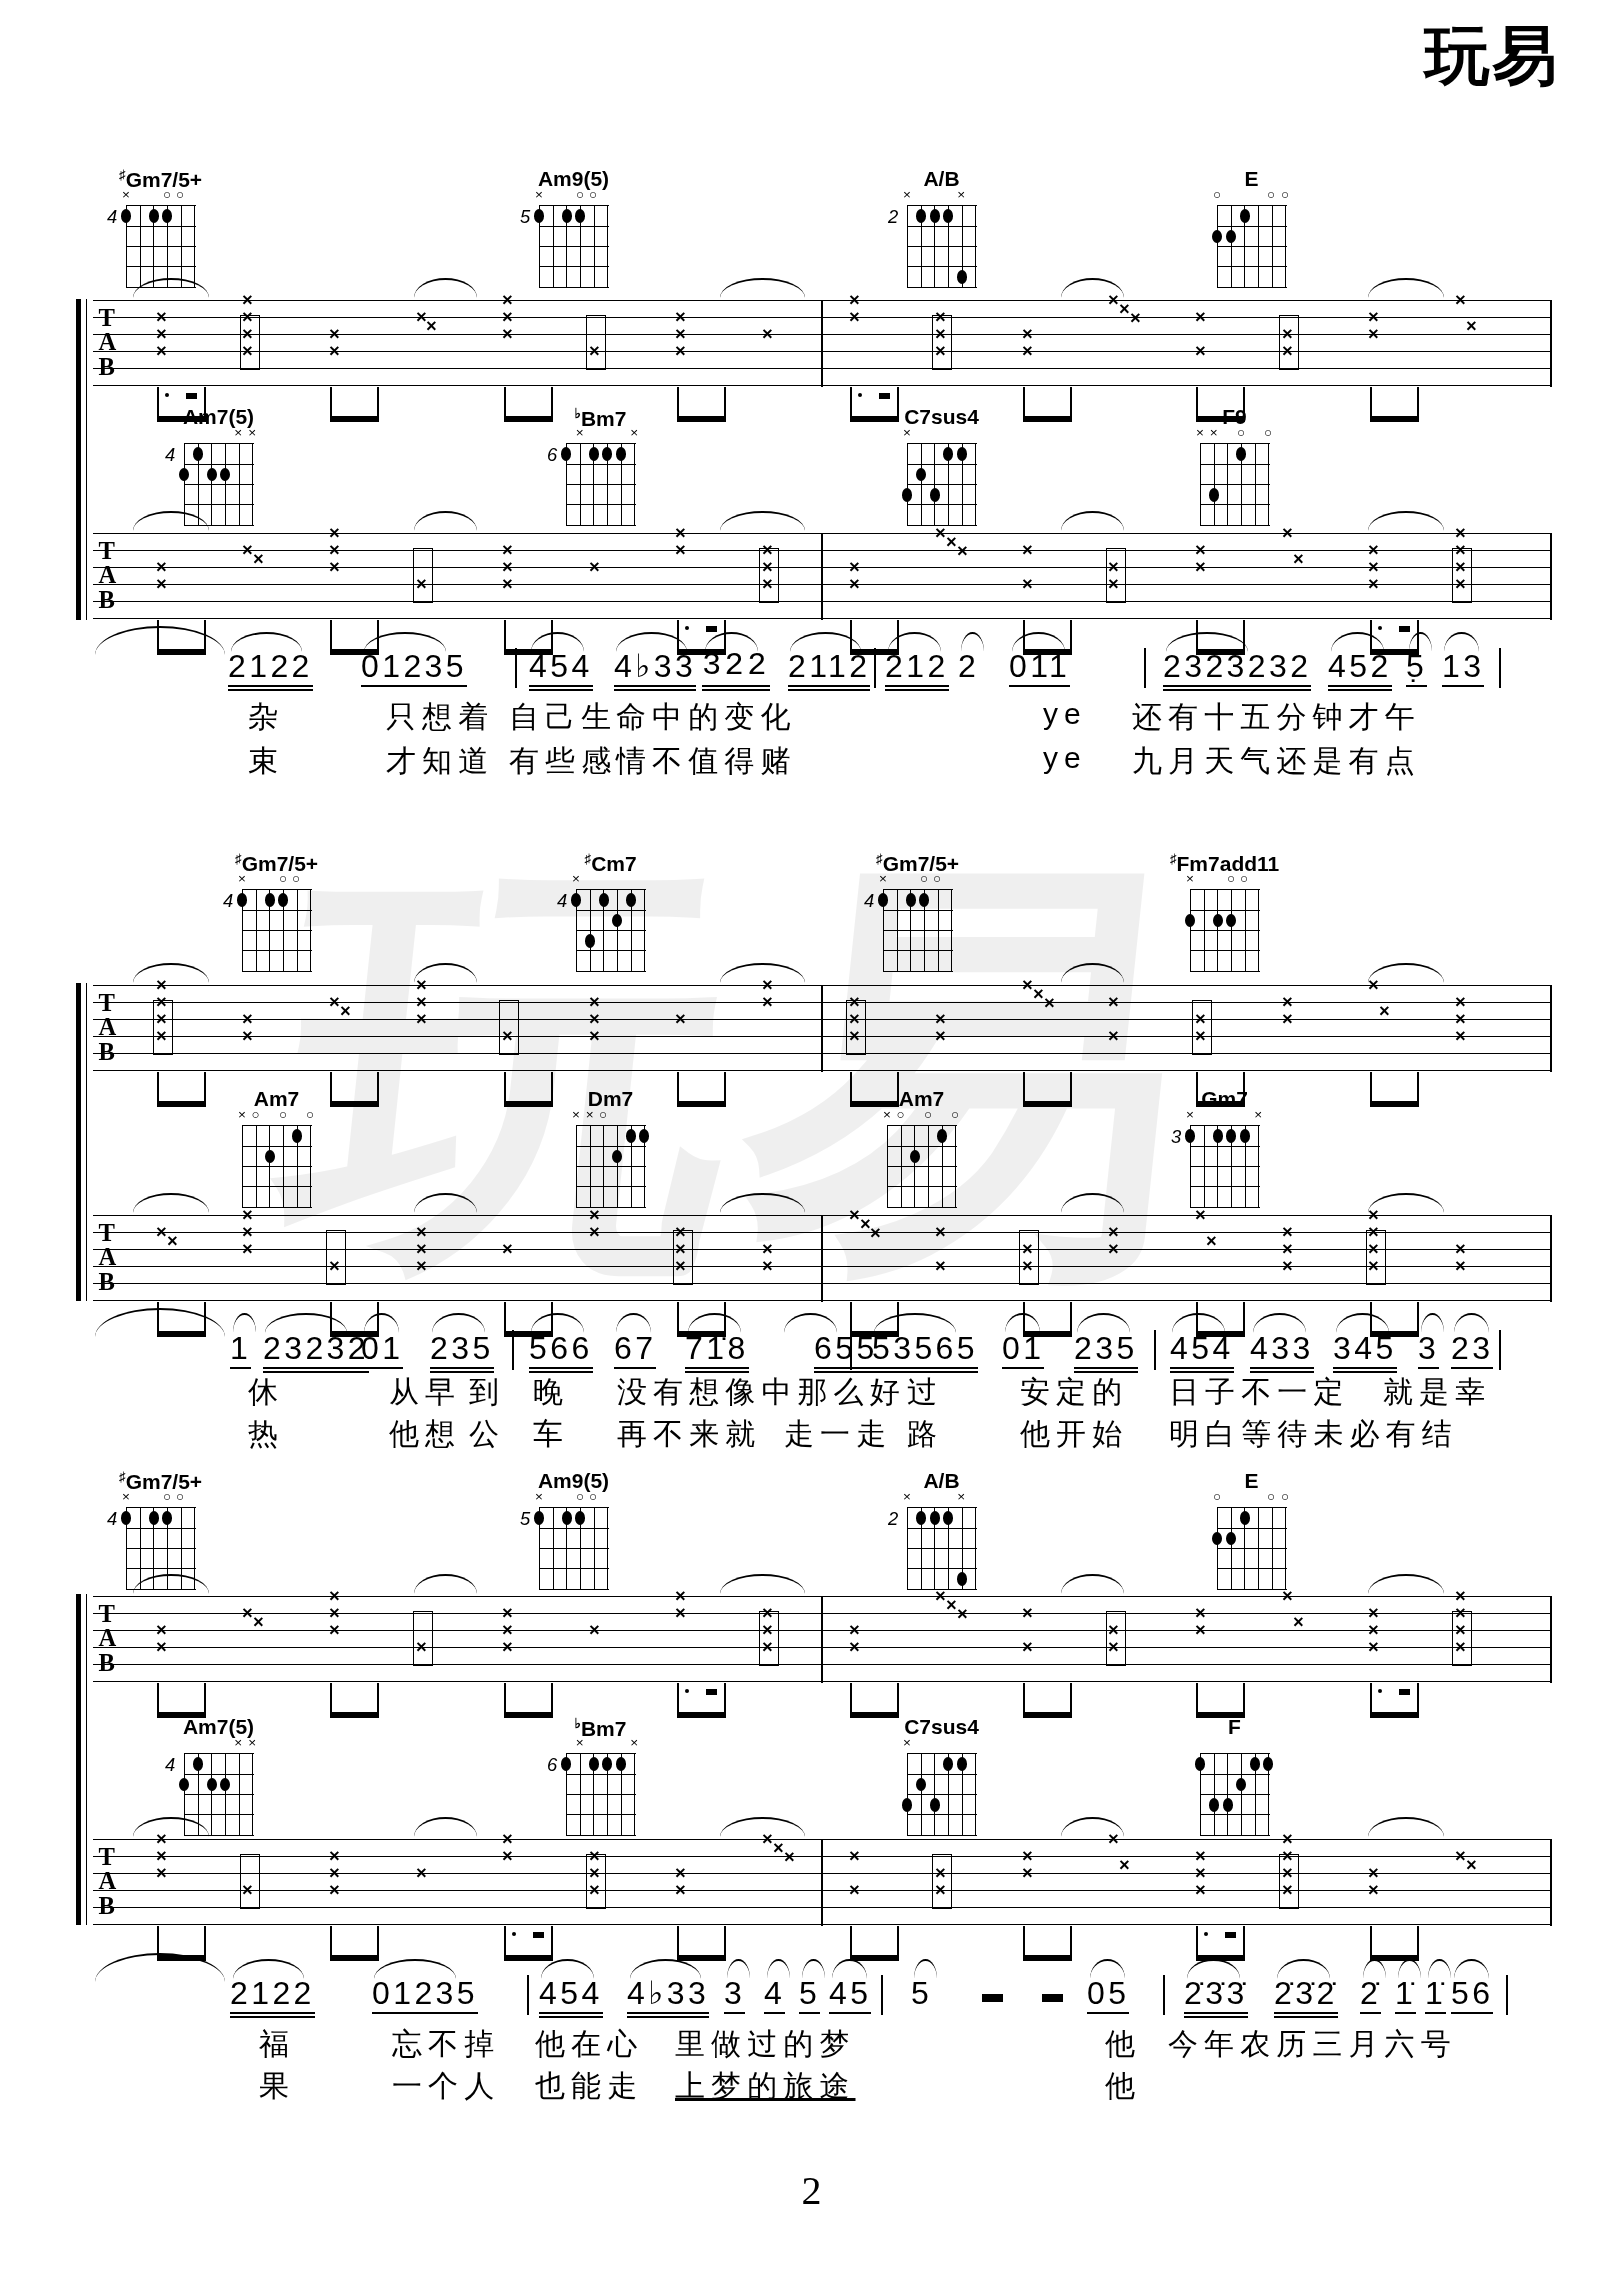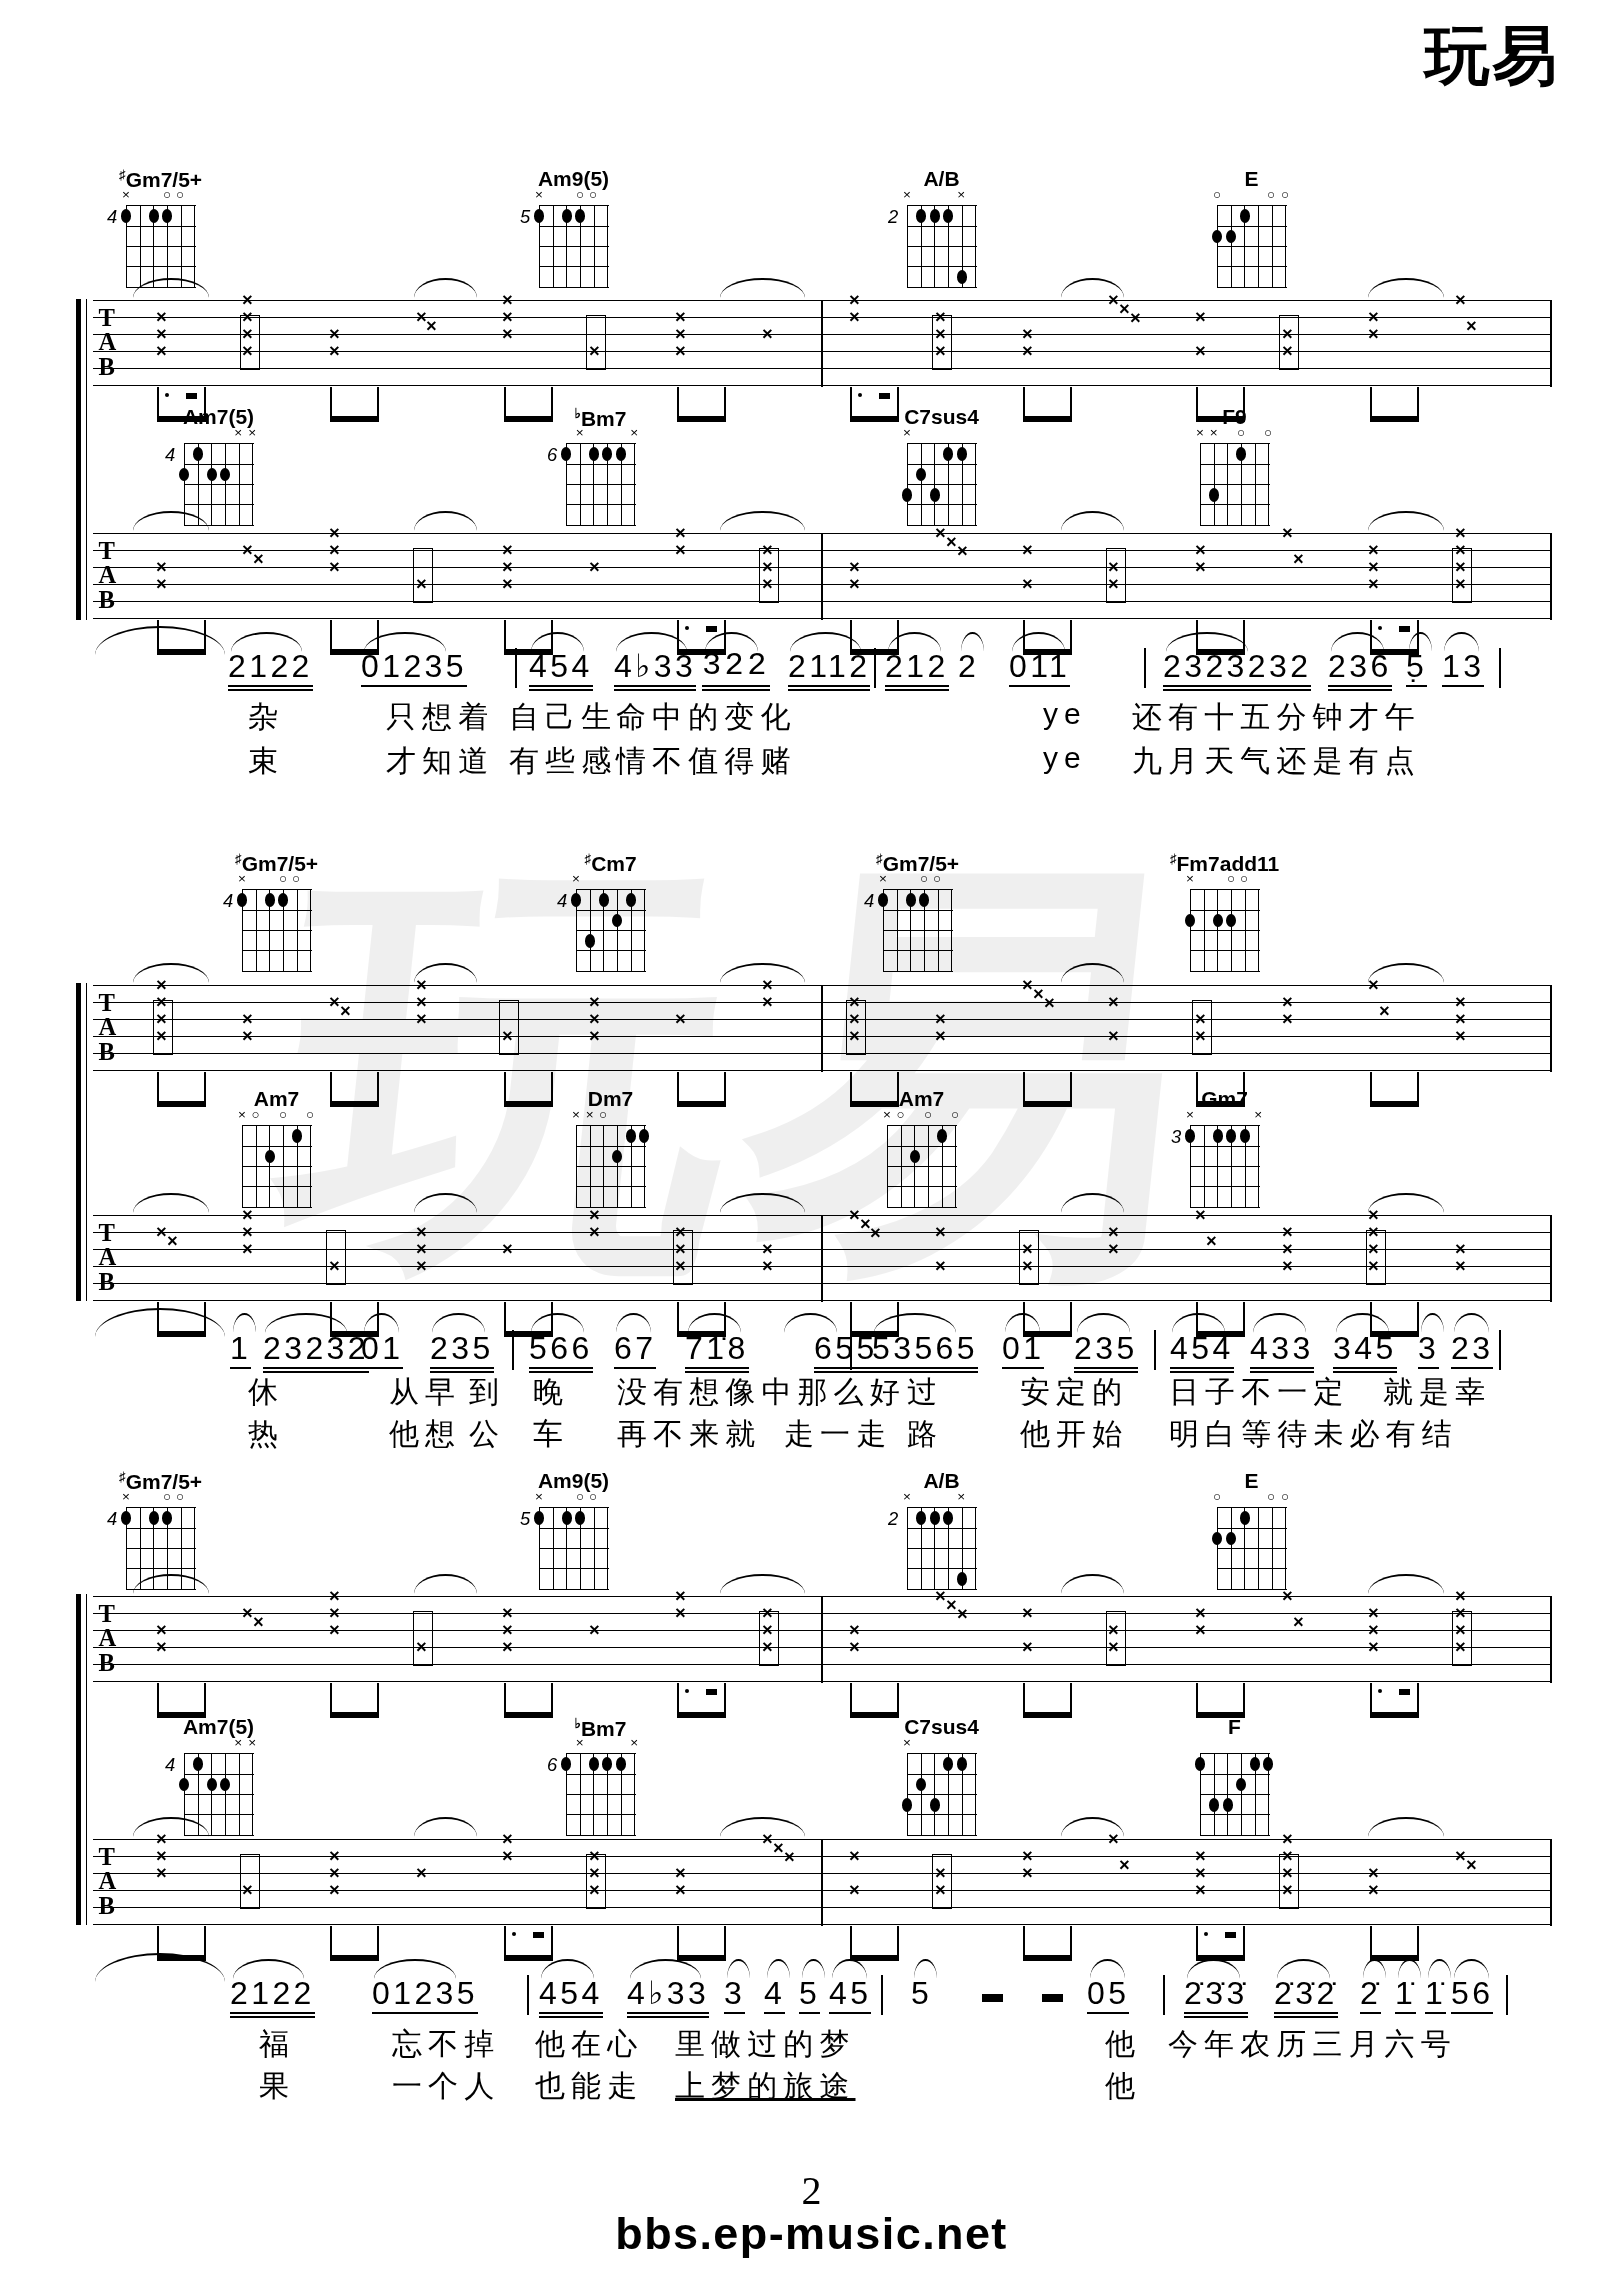--- a/index.html
+++ b/index.html
@@ -439,21 +439,21 @@
         <div class="uln"></div>
       </div>
       <div class="slur" style="left: 1012px; top: 632px; width: 53px;"></div>
       <div class="ng" style="left: 1163px; top: 649px;">
         <div>2323232</div>
         <div class="uln"></div>
         <div class="uln"></div>
       </div>
       <div class="slur" style="left: 1166px; top: 632px; width: 82px;"></div>
       <div class="ng" style="left: 1328px; top: 649px;">
-        <div>236</div>
+        <div>452</div>
         <div class="uln"></div>
         <div class="uln"></div>
       </div>
       <div class="slur" style="left: 1331px; top: 632px; width: 53px;"></div>
       <div class="ng" style="left: 1406px; top: 649px;">
         <div>5̣</div>
         <div class="uln"></div>
       </div>
       <div class="slur" style="left: 1409px; top: 632px; width: 23px;"></div>
       <div class="ng" style="left: 1442px; top: 649px;">
@@ -1342,15 +1342,14 @@
       <div class="lyr" style="left: 1105px; top: 2024px;">他</div>
       <div class="lyr" style="left: 1168px; top: 2024px;">今年农历三月六号</div>
       <div class="lyr" style="left: 259px; top: 2066px;">果</div>
       <div class="lyr" style="left: 392px; top: 2066px;">一个人</div>
       <div class="lyr" style="left: 535px; top: 2066px;">也能走</div>
       <div class="lyr" style="left: 675px; top: 2066px; text-decoration: underline;">上梦的旅途</div>
       <div class="lyr" style="left: 1105px; top: 2066px;">他</div>
     </div>
 
   <div class="pgnum">2</div>
-  <div class="site">bbs.ep-music.net</div>
 </div>
 
 
 </body></html>

